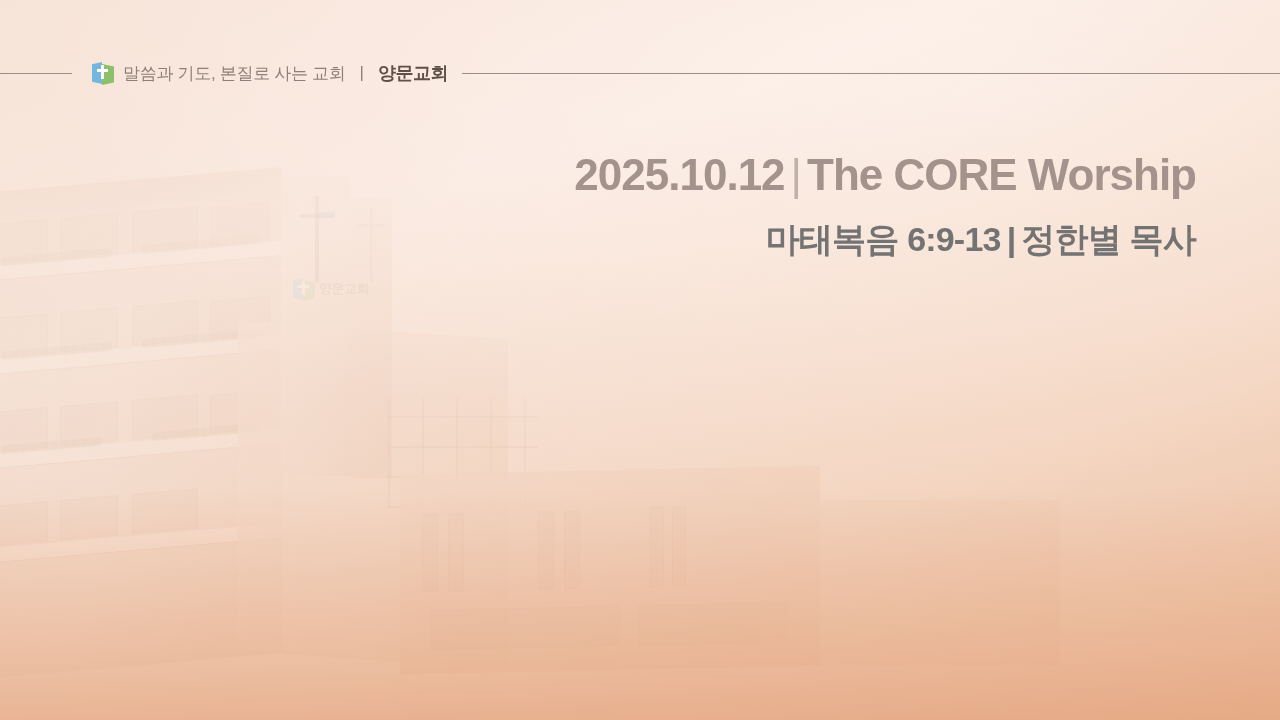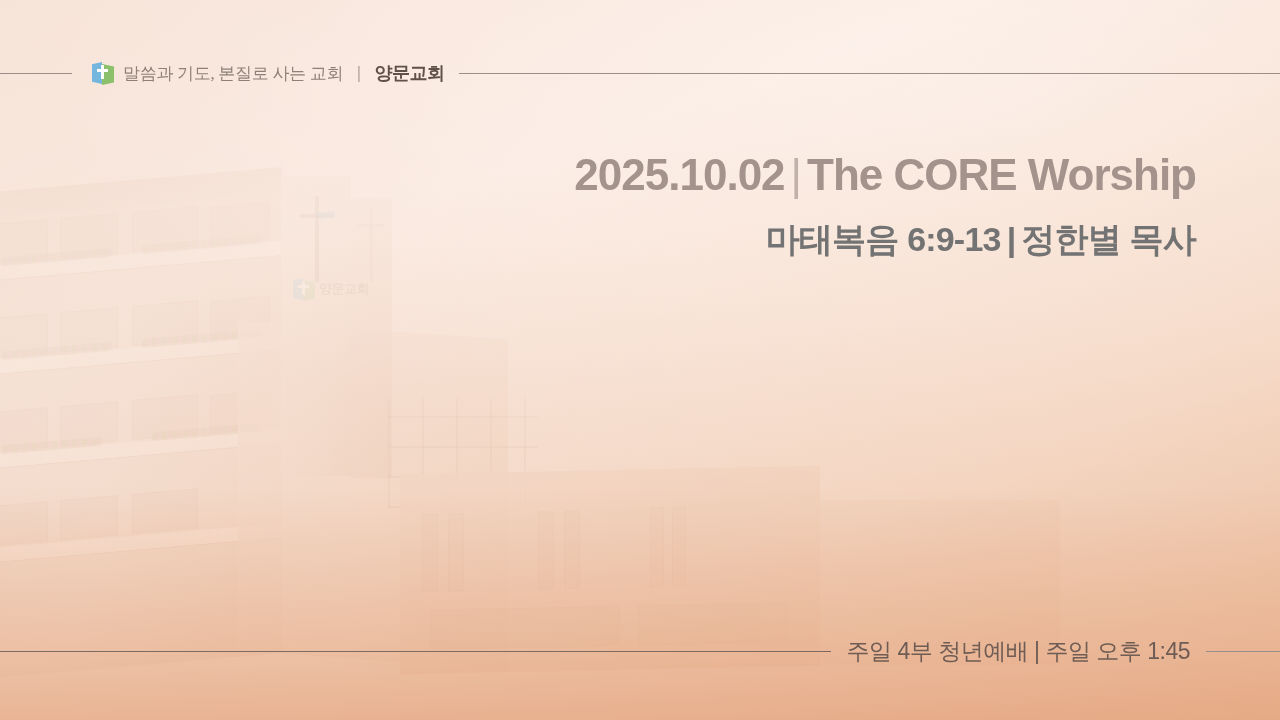--- a/index.html
+++ b/index.html
@@ -206,21 +206,20 @@
 
   
   .header {
     position: absolute;
     left: 0;
     top: 56px;
     width: 1280px;
     height: 34px;
     display: flex;
     align-items: center;
-    font-family: Liberation Serif, serif;
   }
   .rule {
     height: 1px;
     background: #9c8d86;
     flex: 0 0 auto;
   }
   .rule-left  { width: 72px; }
   .rule-right { flex: 1 1 auto; margin-left: 14px; }
 
   .brand {
@@ -432,30 +431,21 @@
       </span>
       <span class="brand-tagline">말씀과 기도, 본질로 사는 교회</span>
       <span class="brand-sep">|</span>
       <span class="brand-name">양문교회</span>
     </div>
     <div class="rule rule-right"></div>
   </div>
 
   <div class="main">
     <div class="kicker">
-      <span>2025.10.02</span><span class="bar">|</span><span>The CORE Worship</span>
+      <span>2025.10.12</span><span class="bar">|</span><span>The CORE Worship</span>
     </div>
     <div class="subline">
       <span>마태복음 6:9-13</span><span class="bar">|</span><span>정한별 목사</span>
     </div>
   </div>
 
-  <div class="footer">
-    <div class="rule rule-foot-left"></div>
-    <div class="footer-text">
-      <span>주일 4부 청년예배</span>
-      <span>|</span>
-      <span>주일 오후 1:45</span>
-    </div>
-    <div class="rule rule-foot-right"></div>
-  </div>
 
 </div>
 
 </body></html>

